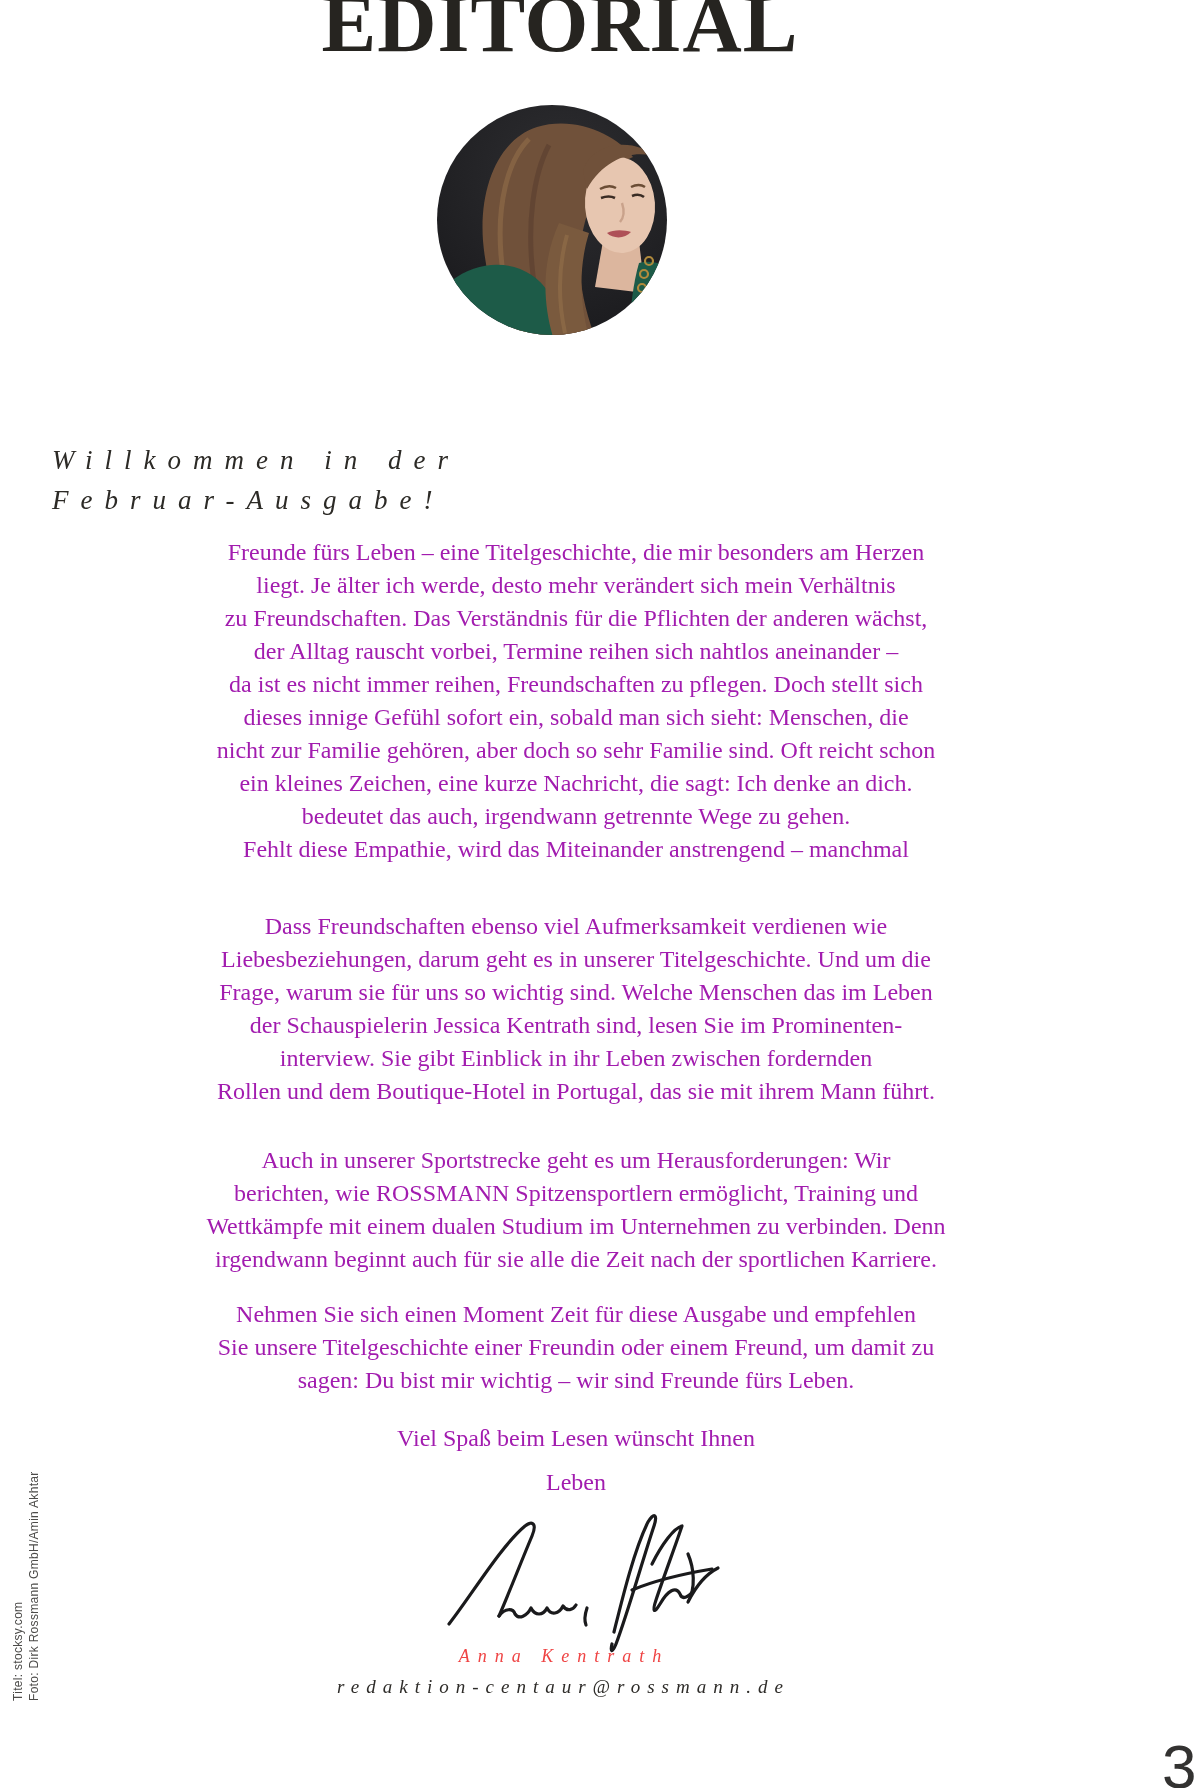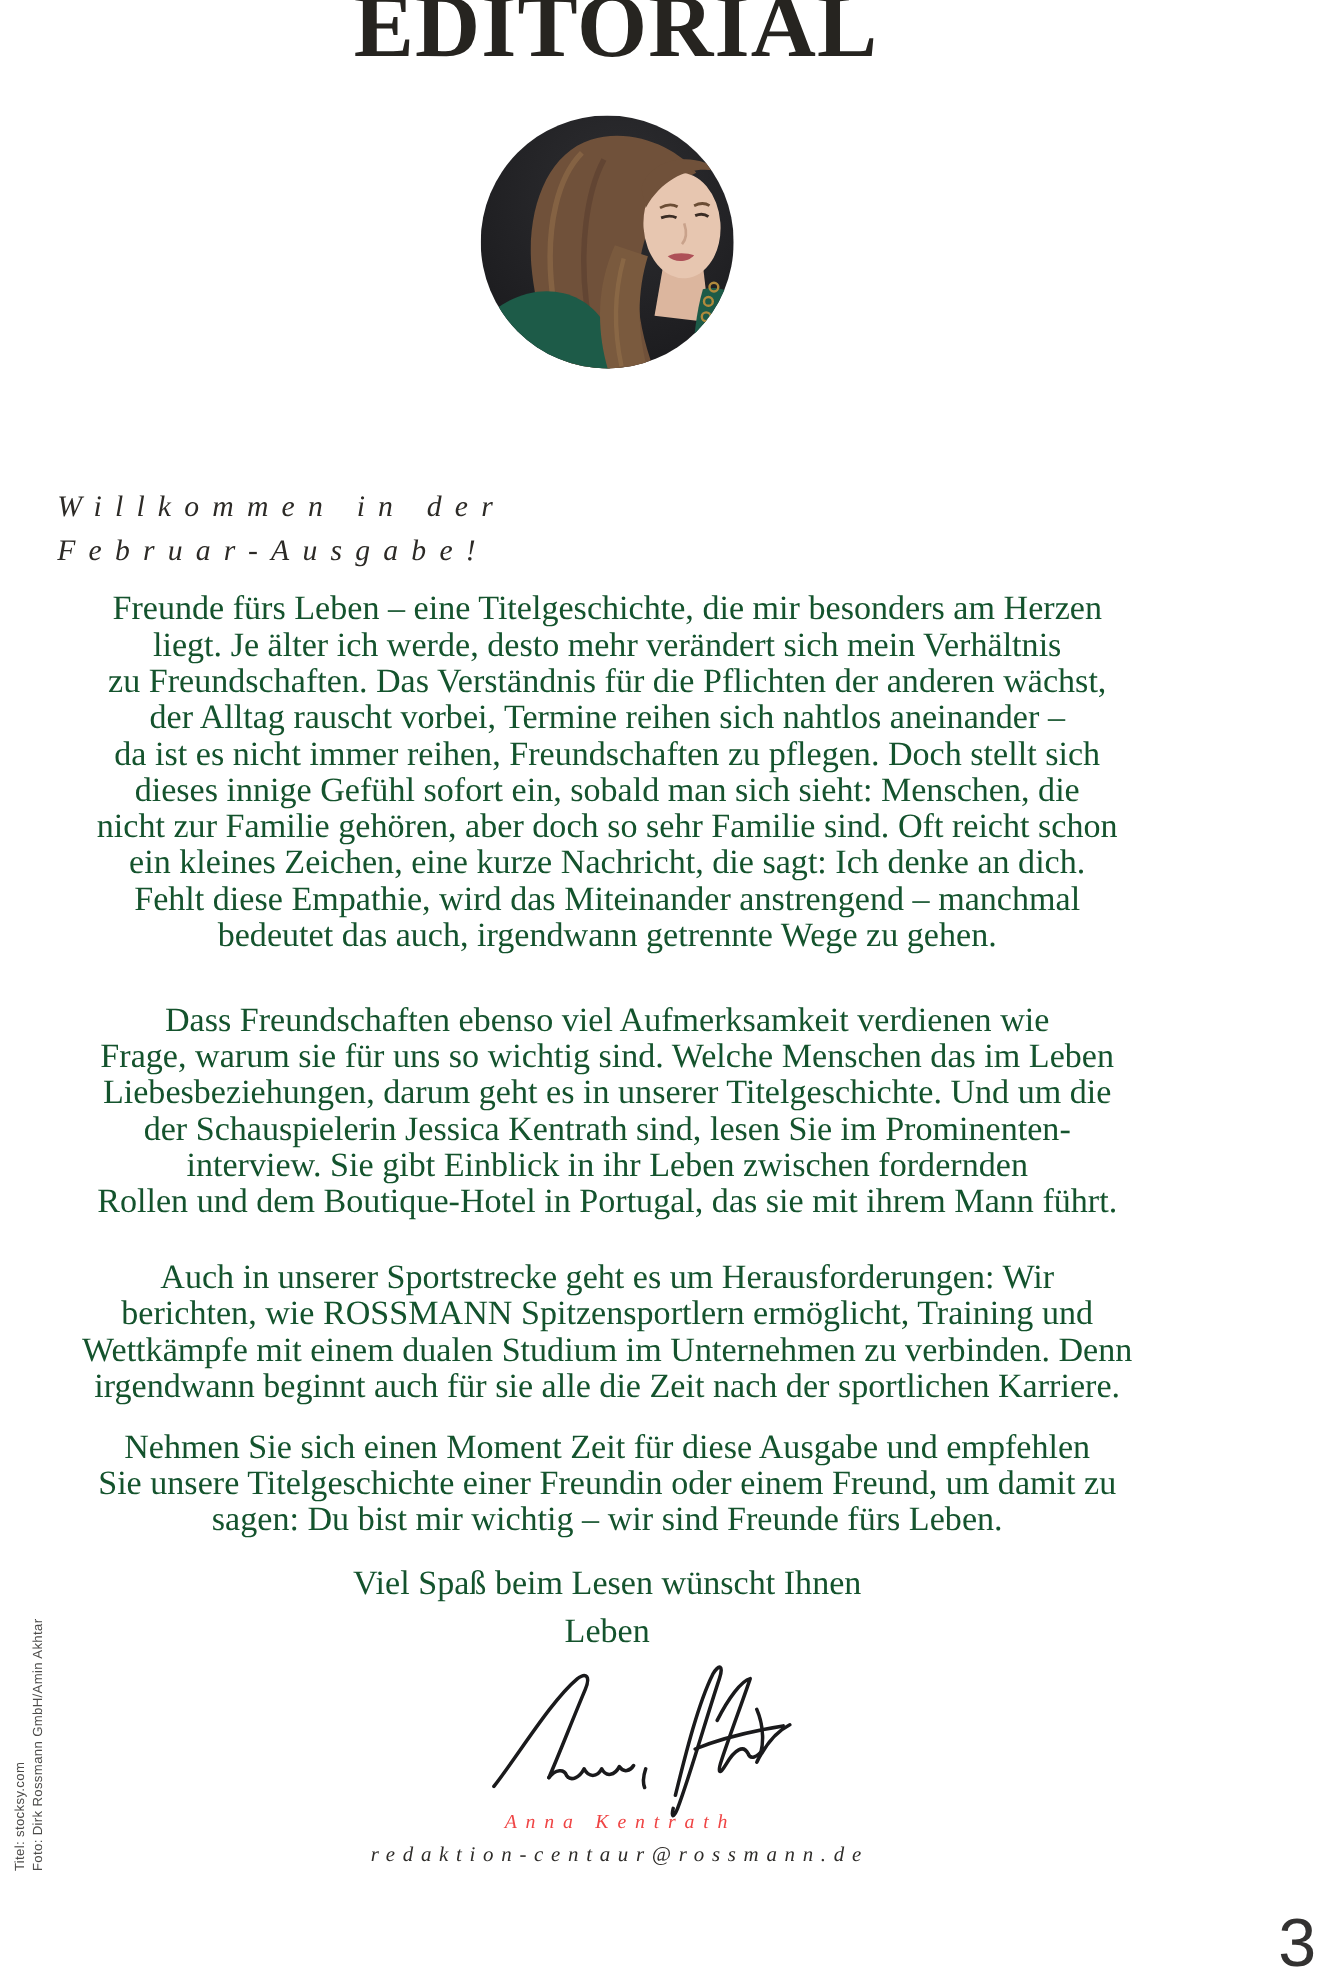--- a/index.html
+++ b/index.html
@@ -50,26 +50,26 @@
     font-style: italic;
     font-size: 27px;
     line-height: 40px;
     letter-spacing: 12px;
     padding-left: 12px;
     box-sizing: border-box;
     color: #2c2a26;
   }
   .body-block {
     position: absolute;
-    left: 32px;
-    width: 1040px;
-    text-align: center;
-    font-size: 31px;
+    left: 56px;
+    width: 1040px;
+    text-align: center;
+    font-size: 24px;
     line-height: 33px;
-    color: #14532d;
+    color: #a21caf;
   }
   .para-1 { top: 536px; }
   .para-2 { top: 910px; }
   .para-3 { top: 1144px; }
   .para-4 { top: 1298px; }
   .closing-1 { top: 1422px; }
   .closing-2 { top: 1466px; }
   .signature {
     position: absolute;
     left: 435px;
@@ -200,27 +200,27 @@
 
   <div class="body-block para-1">
       <div>Freunde fürs Leben – eine Titelgeschichte, die mir besonders am Herzen</div>
       <div>liegt. Je älter ich werde, desto mehr verändert sich mein Verhältnis</div>
       <div>zu Freundschaften. Das Verständnis für die Pflichten der anderen wächst,</div>
       <div>der Alltag rauscht vorbei, Termine reihen sich nahtlos aneinander –</div>
       <div>da ist es nicht immer reihen, Freundschaften zu pflegen. Doch stellt sich</div>
       <div>dieses innige Gefühl sofort ein, sobald man sich sieht: Menschen, die</div>
       <div>nicht zur Familie gehören, aber doch so sehr Familie sind. Oft reicht schon</div>
       <div>ein kleines Zeichen, eine kurze Nachricht, die sagt: Ich denke an dich.</div>
+      <div>bedeutet das auch, irgendwann getrennte Wege zu gehen.</div>
       <div>Fehlt diese Empathie, wird das Miteinander anstrengend – manchmal</div>
-      <div>bedeutet das auch, irgendwann getrennte Wege zu gehen.</div>
     </div>
   <div class="body-block para-2">
       <div>Dass Freundschaften ebenso viel Aufmerksamkeit verdienen wie</div>
+      <div>Liebesbeziehungen, darum geht es in unserer Titelgeschichte. Und um die</div>
       <div>Frage, warum sie für uns so wichtig sind. Welche Menschen das im Leben</div>
-      <div>Liebesbeziehungen, darum geht es in unserer Titelgeschichte. Und um die</div>
       <div>der Schauspielerin Jessica Kentrath sind, lesen Sie im Prominenten-</div>
       <div>interview. Sie gibt Einblick in ihr Leben zwischen fordernden</div>
       <div>Rollen und dem Boutique-Hotel in Portugal, das sie mit ihrem Mann führt.</div>
     </div>
   <div class="body-block para-3">
       <div>Auch in unserer Sportstrecke geht es um Herausforderungen: Wir</div>
       <div>berichten, wie ROSSMANN Spitzensportlern ermöglicht, Training und</div>
       <div>Wettkämpfe mit einem dualen Studium im Unternehmen zu verbinden. Denn</div>
       <div>irgendwann beginnt auch für sie alle die Zeit nach der sportlichen Karriere.</div>
     </div>

